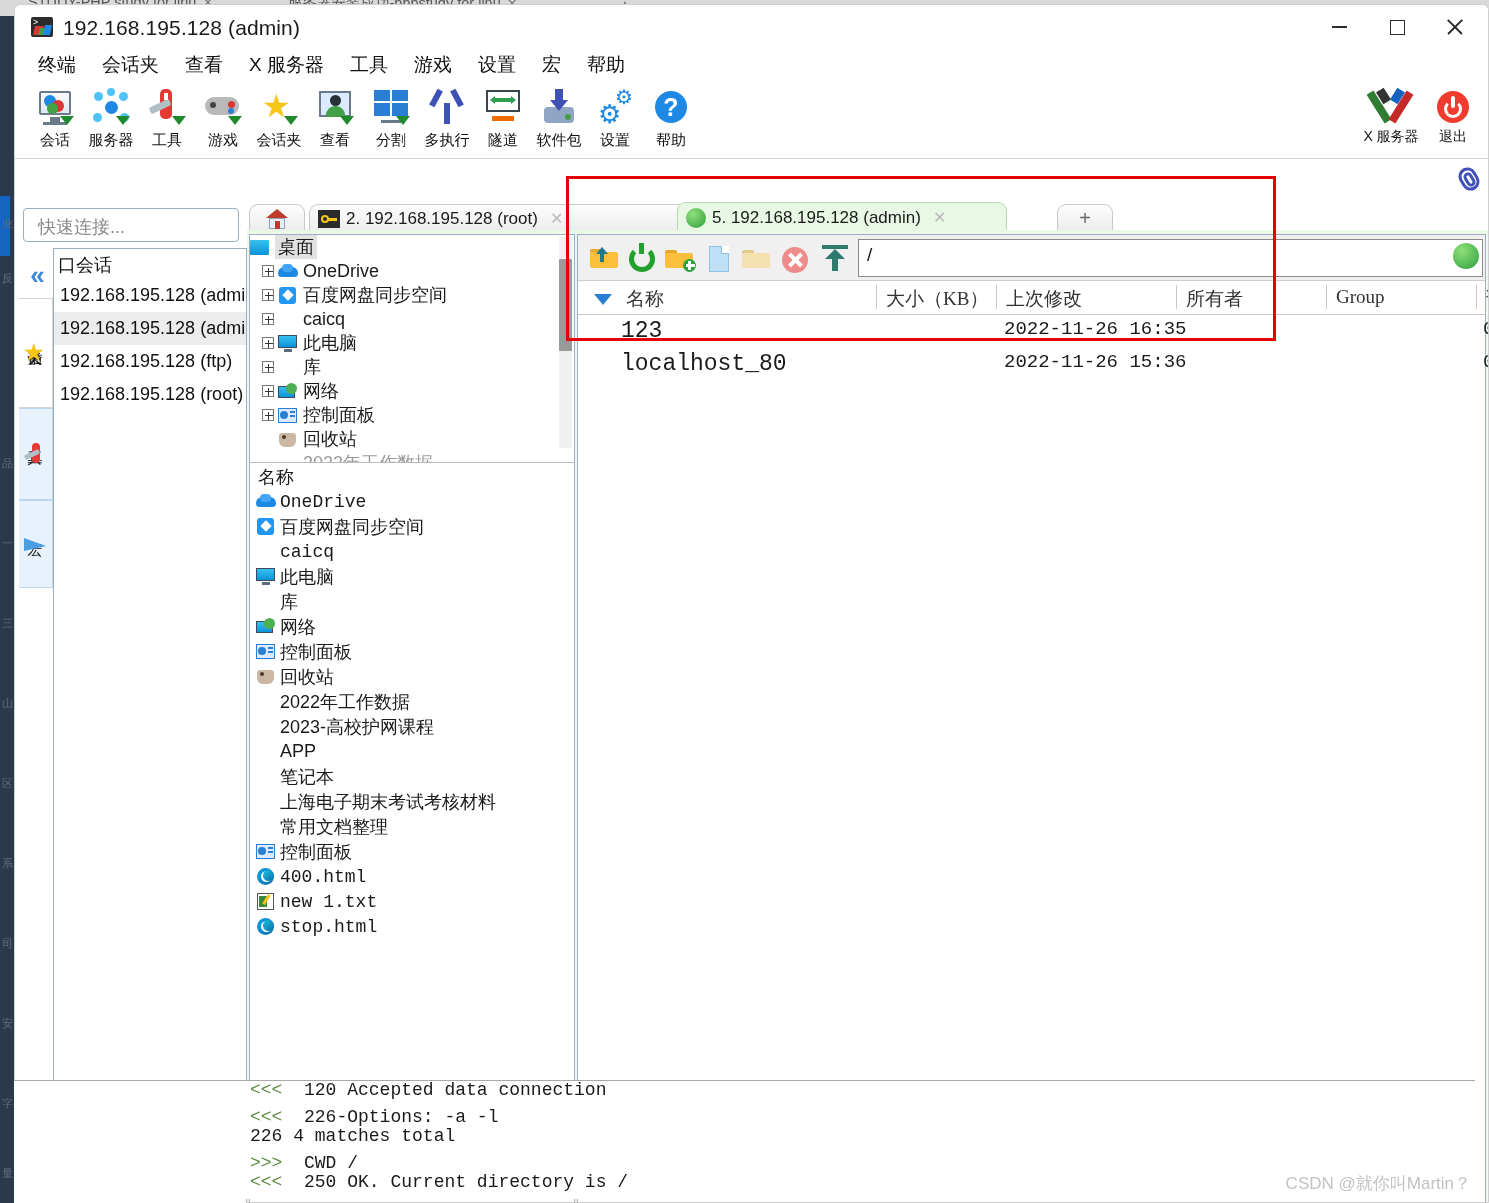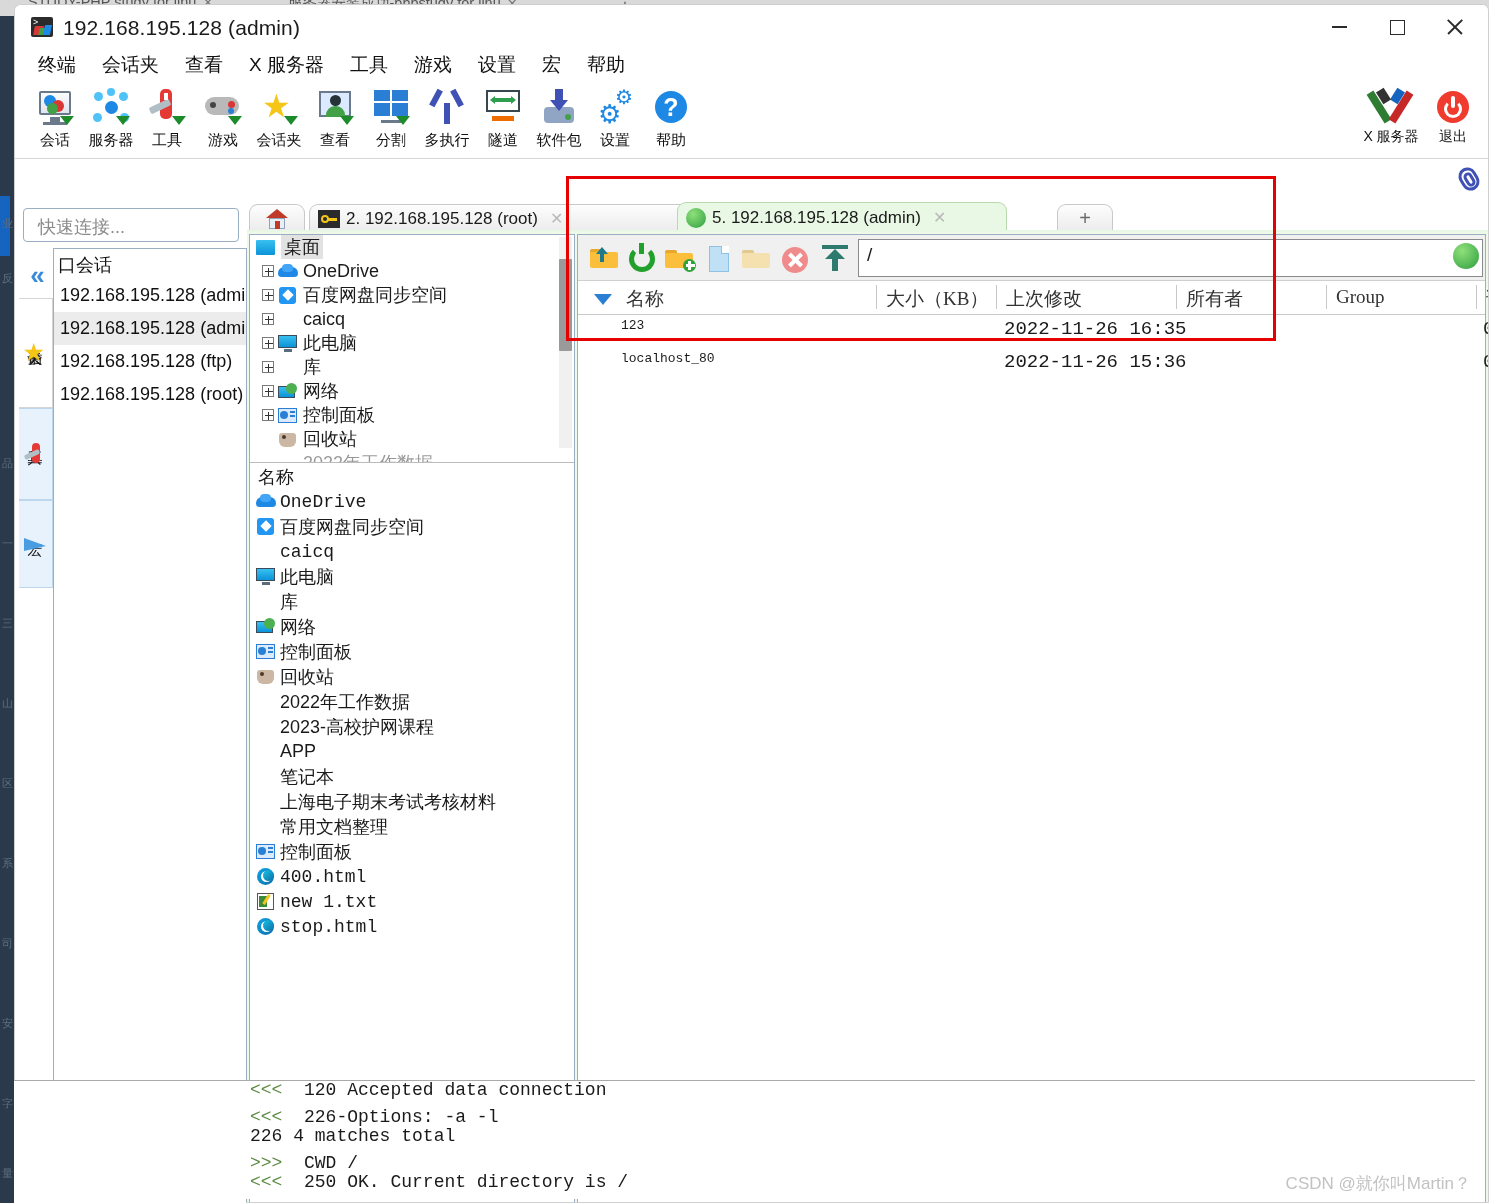--- a/index.html
+++ b/index.html
@@ -226,21 +226,21 @@
     position:relative; height:34px; border-bottom:1px solid #c9c9c9; background:#fff;
   }
   .col { position:absolute; top:5px; font-size:19px; color:#333;
          font-family:"Liberation Serif", serif; white-space:nowrap; }
   .coldiv { position:absolute; top:4px; width:1px; height:24px; background:#c9c9c9; }
   .sortcaret {
     position:absolute; left:16px; top:13px; width:0;height:0;
     border-left:9px solid transparent;border-right:9px solid transparent;border-top:11px solid #2a7fd4;
   }
   .frow { position:relative; height:33px; }
-  .fname { position:absolute; left:43px; top:3px; font-size:13px; color:#1a1a1a;
+  .fname { position:absolute; left:43px; top:3px; font-size:23px; color:#1a1a1a;
            font-family:"Liberation Mono", monospace; }
   .ffolder { position:absolute; left:14px; top:4px; width:28px; height:22px; }
   .fsize { position:absolute; font-size:19px; font-family:"Liberation Mono", monospace; color:#1a1a1a;}
   .fdate { position:absolute; left:426px; top:3px; font-size:19px;
            font-family:"Liberation Mono", monospace; color:#1a1a1a; }
   .fperm { position:absolute; left:905px; top:3px; font-size:19px;
            font-family:"Liberation Mono", monospace; color:#1a1a1a; }
 
   .rhscroll-wrap { position:relative; height:20px; background:#f0f0f0; border-top:1px solid #cfcfcf; }
 
@@ -569,21 +569,21 @@
           <div class="ftab" style="left:810px;width:56px;justify-content:center;color:#6b6b6b;font-size:20px;">+</div>
         </div>
 
         <div class="panes">
 
           <div class="lpane">
             <div class="tree">
               <div class="tree-track"></div>
               <div class="tree-scroll"></div>
 
-              <div class="tree-row" style="padding-left:6px;">
+              <div class="tree-row" style="">
                 <span class="tree-ico">
                   <span style="position:absolute;left:0;top:1px;width:19px;height:15px;background:linear-gradient(#39c0f0,#0a93d8);border-radius:1px;"></span>
                 </span>
                 <span style="background:#e2e2e2;padding:0 3px;">桌面</span>
               </div>
 
               <div class="tree-row" style="padding-left:12px;">
                 <span class="expander"></span>
                 <span class="tree-ico">
                   <span style="position:absolute;left:0;top:4px;width:20px;height:10px;background:#1e88e5;border-radius:8px 8px 5px 5px;"></span>

